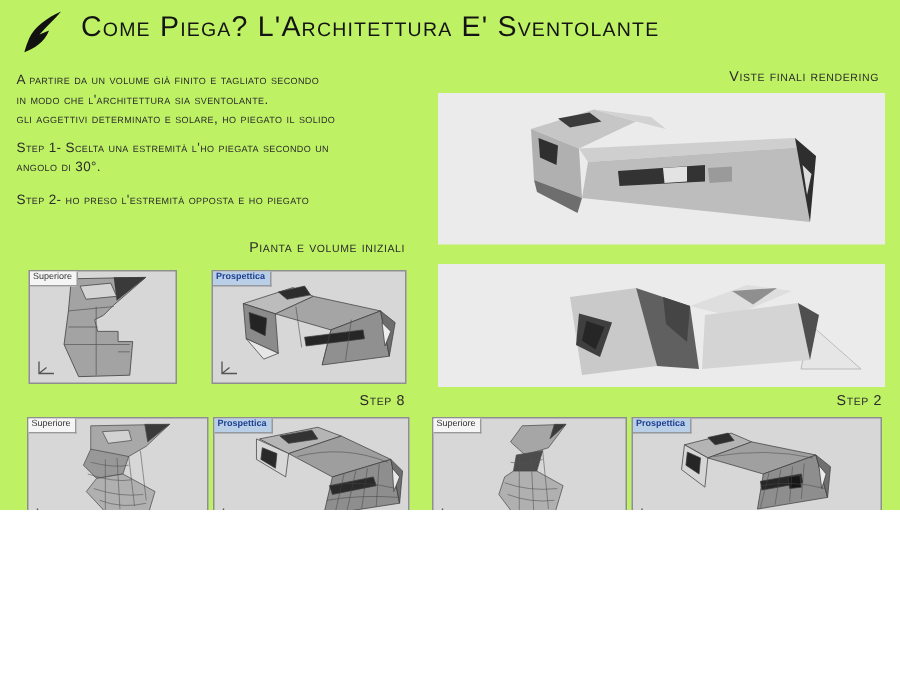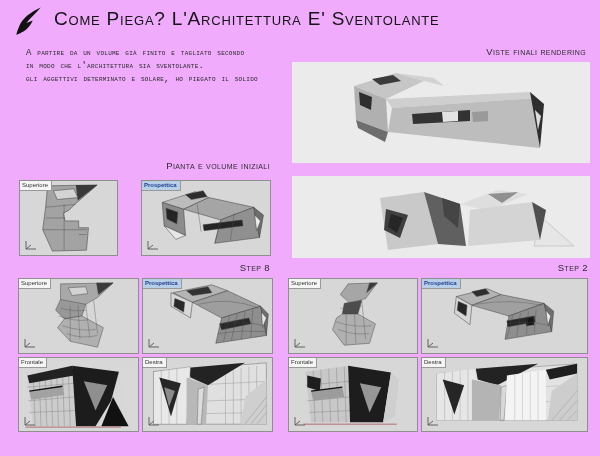--- a/index.html
+++ b/index.html
@@ -1,22 +1,22 @@
 <!DOCTYPE html>
 <html><head>
 <meta charset="utf-8">
 <style>
   html,body{margin:0;padding:0;background:#ffffff;}
-  .page{position:relative;width:600px;height:456px;background:#f0abfc;overflow:hidden;
+  .page{position:relative;width:600px;height:340px;background:#bef264;overflow:hidden;
         color:#1f1f1f;font-family:"Liberation Sans",sans-serif;}
   .sc{font-variant:small-caps;}
   .title{position:absolute;left:54px;top:8px;font-size:19px;letter-spacing:0.8px;
          color:#141414;white-space:nowrap;font-weight:400;}
   .logo{position:absolute;left:13px;top:6px;width:32px;height:32px;}
-  .bodytext{position:absolute;left:26px;top:47px;font-size:9px;letter-spacing:0.25px;color:#2c2c2c;font-family:Liberation Mono, monospace;}
+  .bodytext{position:absolute;left:11px;top:47px;font-size:9px;letter-spacing:0.25px;color:#2c2c2c;}
   .bodytext .ln{line-height:13px;white-space:nowrap;}
   .gap1{height:6px;} .gap2{height:9px;}
   .seclabel{position:absolute;font-size:9.5px;letter-spacing:0.4px;color:#2c2c2c;white-space:nowrap;}
   .rpanel{position:absolute;background:#ebebeb;}
   .rpanel svg{position:absolute;left:0;top:0;width:100%;height:100%;}
   .vp{position:absolute;background:#d7d7d7;border:1px solid #8f8f8f;box-sizing:border-box;}
   .vp svg.draw{position:absolute;left:0;top:0;width:100%;height:100%;}
   .vtab{position:absolute;top:0;left:0;z-index:2;font-size:6px;line-height:8px;padding:0 3px 1px 2px;
         background:#f5f5f5;border:1px solid #999;border-top:none;border-left:none;color:#333;}
   .vtab.active{background:#b9cfe8;color:#1e3f8f;font-weight:bold;}
@@ -30,21 +30,24 @@
   <svg class="logo" viewBox="0 0 30 30">
     <path d="M3 27 C9 25 15.5 21 18.5 13.5 L12.5 16 C17 10.5 22 6.5 26 1.5 C17 5.5 9 11.5 6 18.5 C4.8 21.3 3.8 24.2 3 27 Z" fill="#111"></path>
   </svg>
   <div class="title sc">Come Piega? L'Architettura E' Sventolante</div>
 
   <div class="bodytext sc">
     <div class="ln">A partire da un volume già finito e tagliato secondo</div>
     <div class="ln">in modo che l'architettura sia sventolante.</div>
     <div class="ln">gli aggettivi determinato e solare, ho piegato il solido</div>
     <div class="gap1"></div>
+    <div class="ln">Step 1- Scelta una estremità l'ho piegata secondo un</div>
+    <div class="ln">angolo di 30°.</div>
     <div class="gap2"></div>
+    <div class="ln">Step 2- ho preso l'estremità opposta e ho piegato</div>
   </div>
 
   <div class="seclabel sc" style="top:46px;right:14px;">Viste finali rendering</div>
 
   <div class="rpanel" style="left:292px;top:62px;width:298px;height:101px;">
     <svg viewBox="0 0 298 101">
       <polygon points="62,24 104,11 132,19 94,37" fill="#c6c6c6"></polygon>
       <polygon points="80,17 101,13 109,19 88,23" fill="#3b3b3b"></polygon>
       <polygon points="104,11 142,16 152,24 132,19" fill="#d2d2d2"></polygon>
       <polygon points="62,24 94,37 96,70 64,58" fill="#b0b0b0"></polygon>

